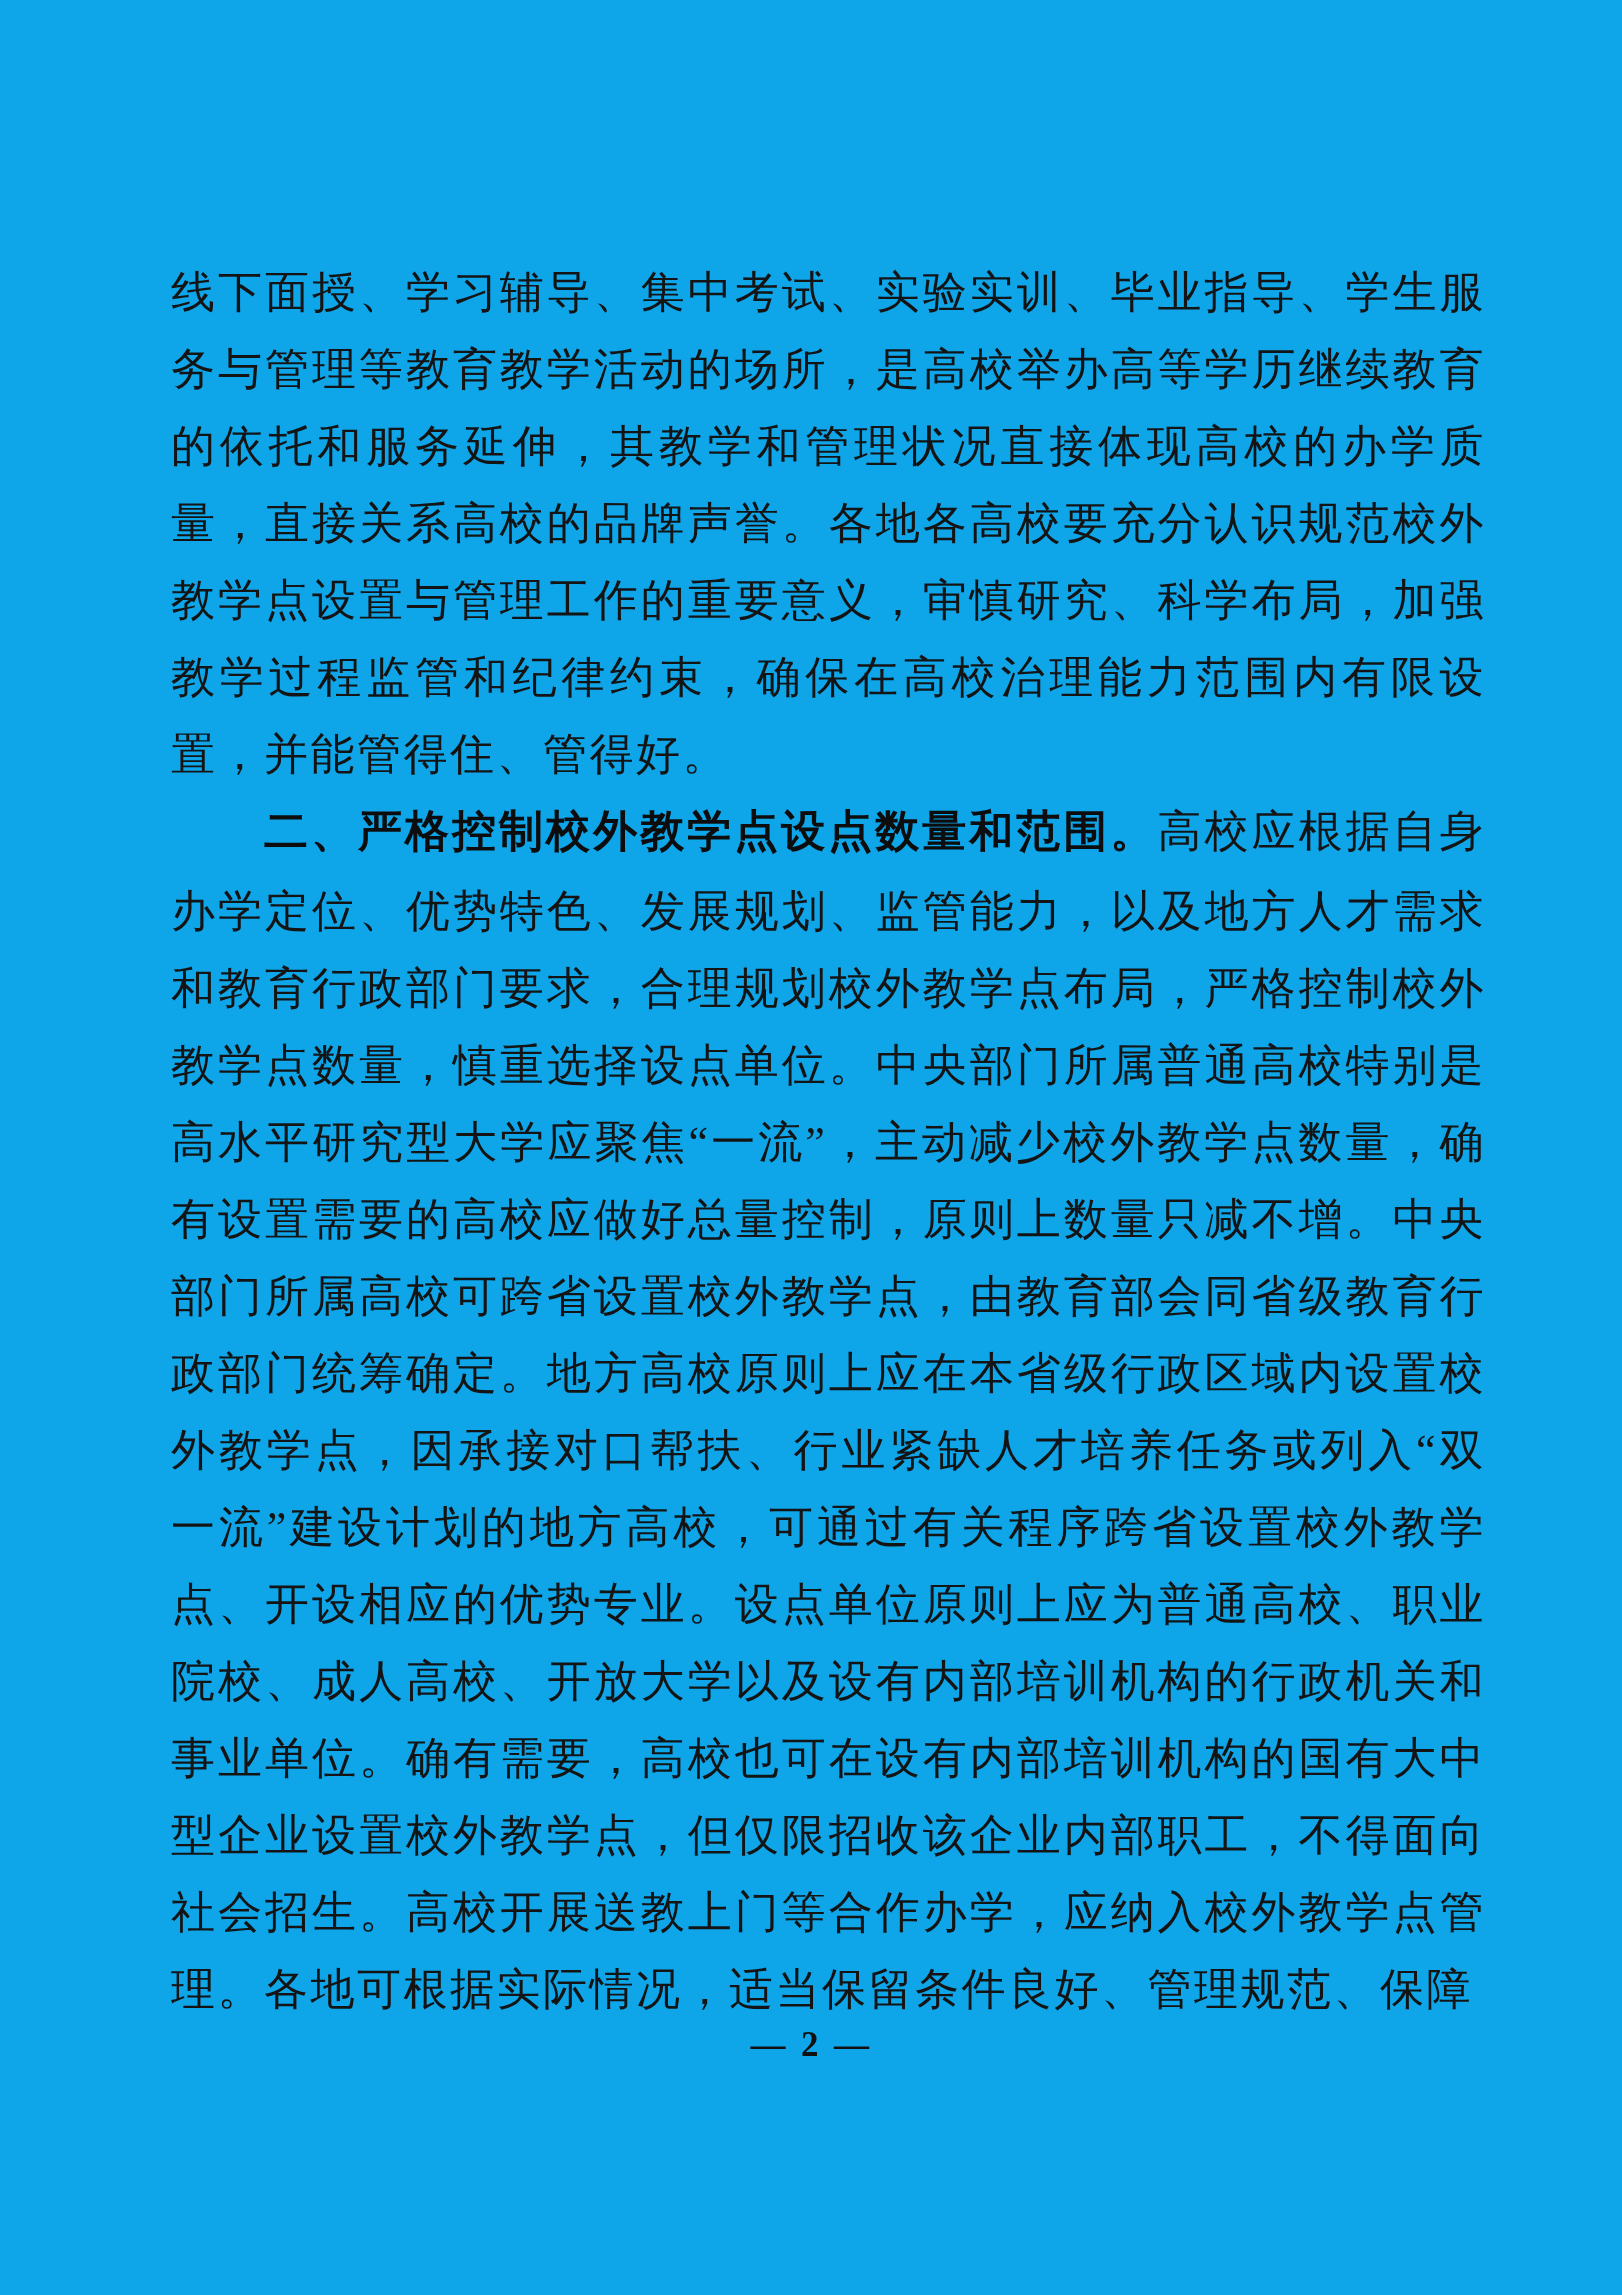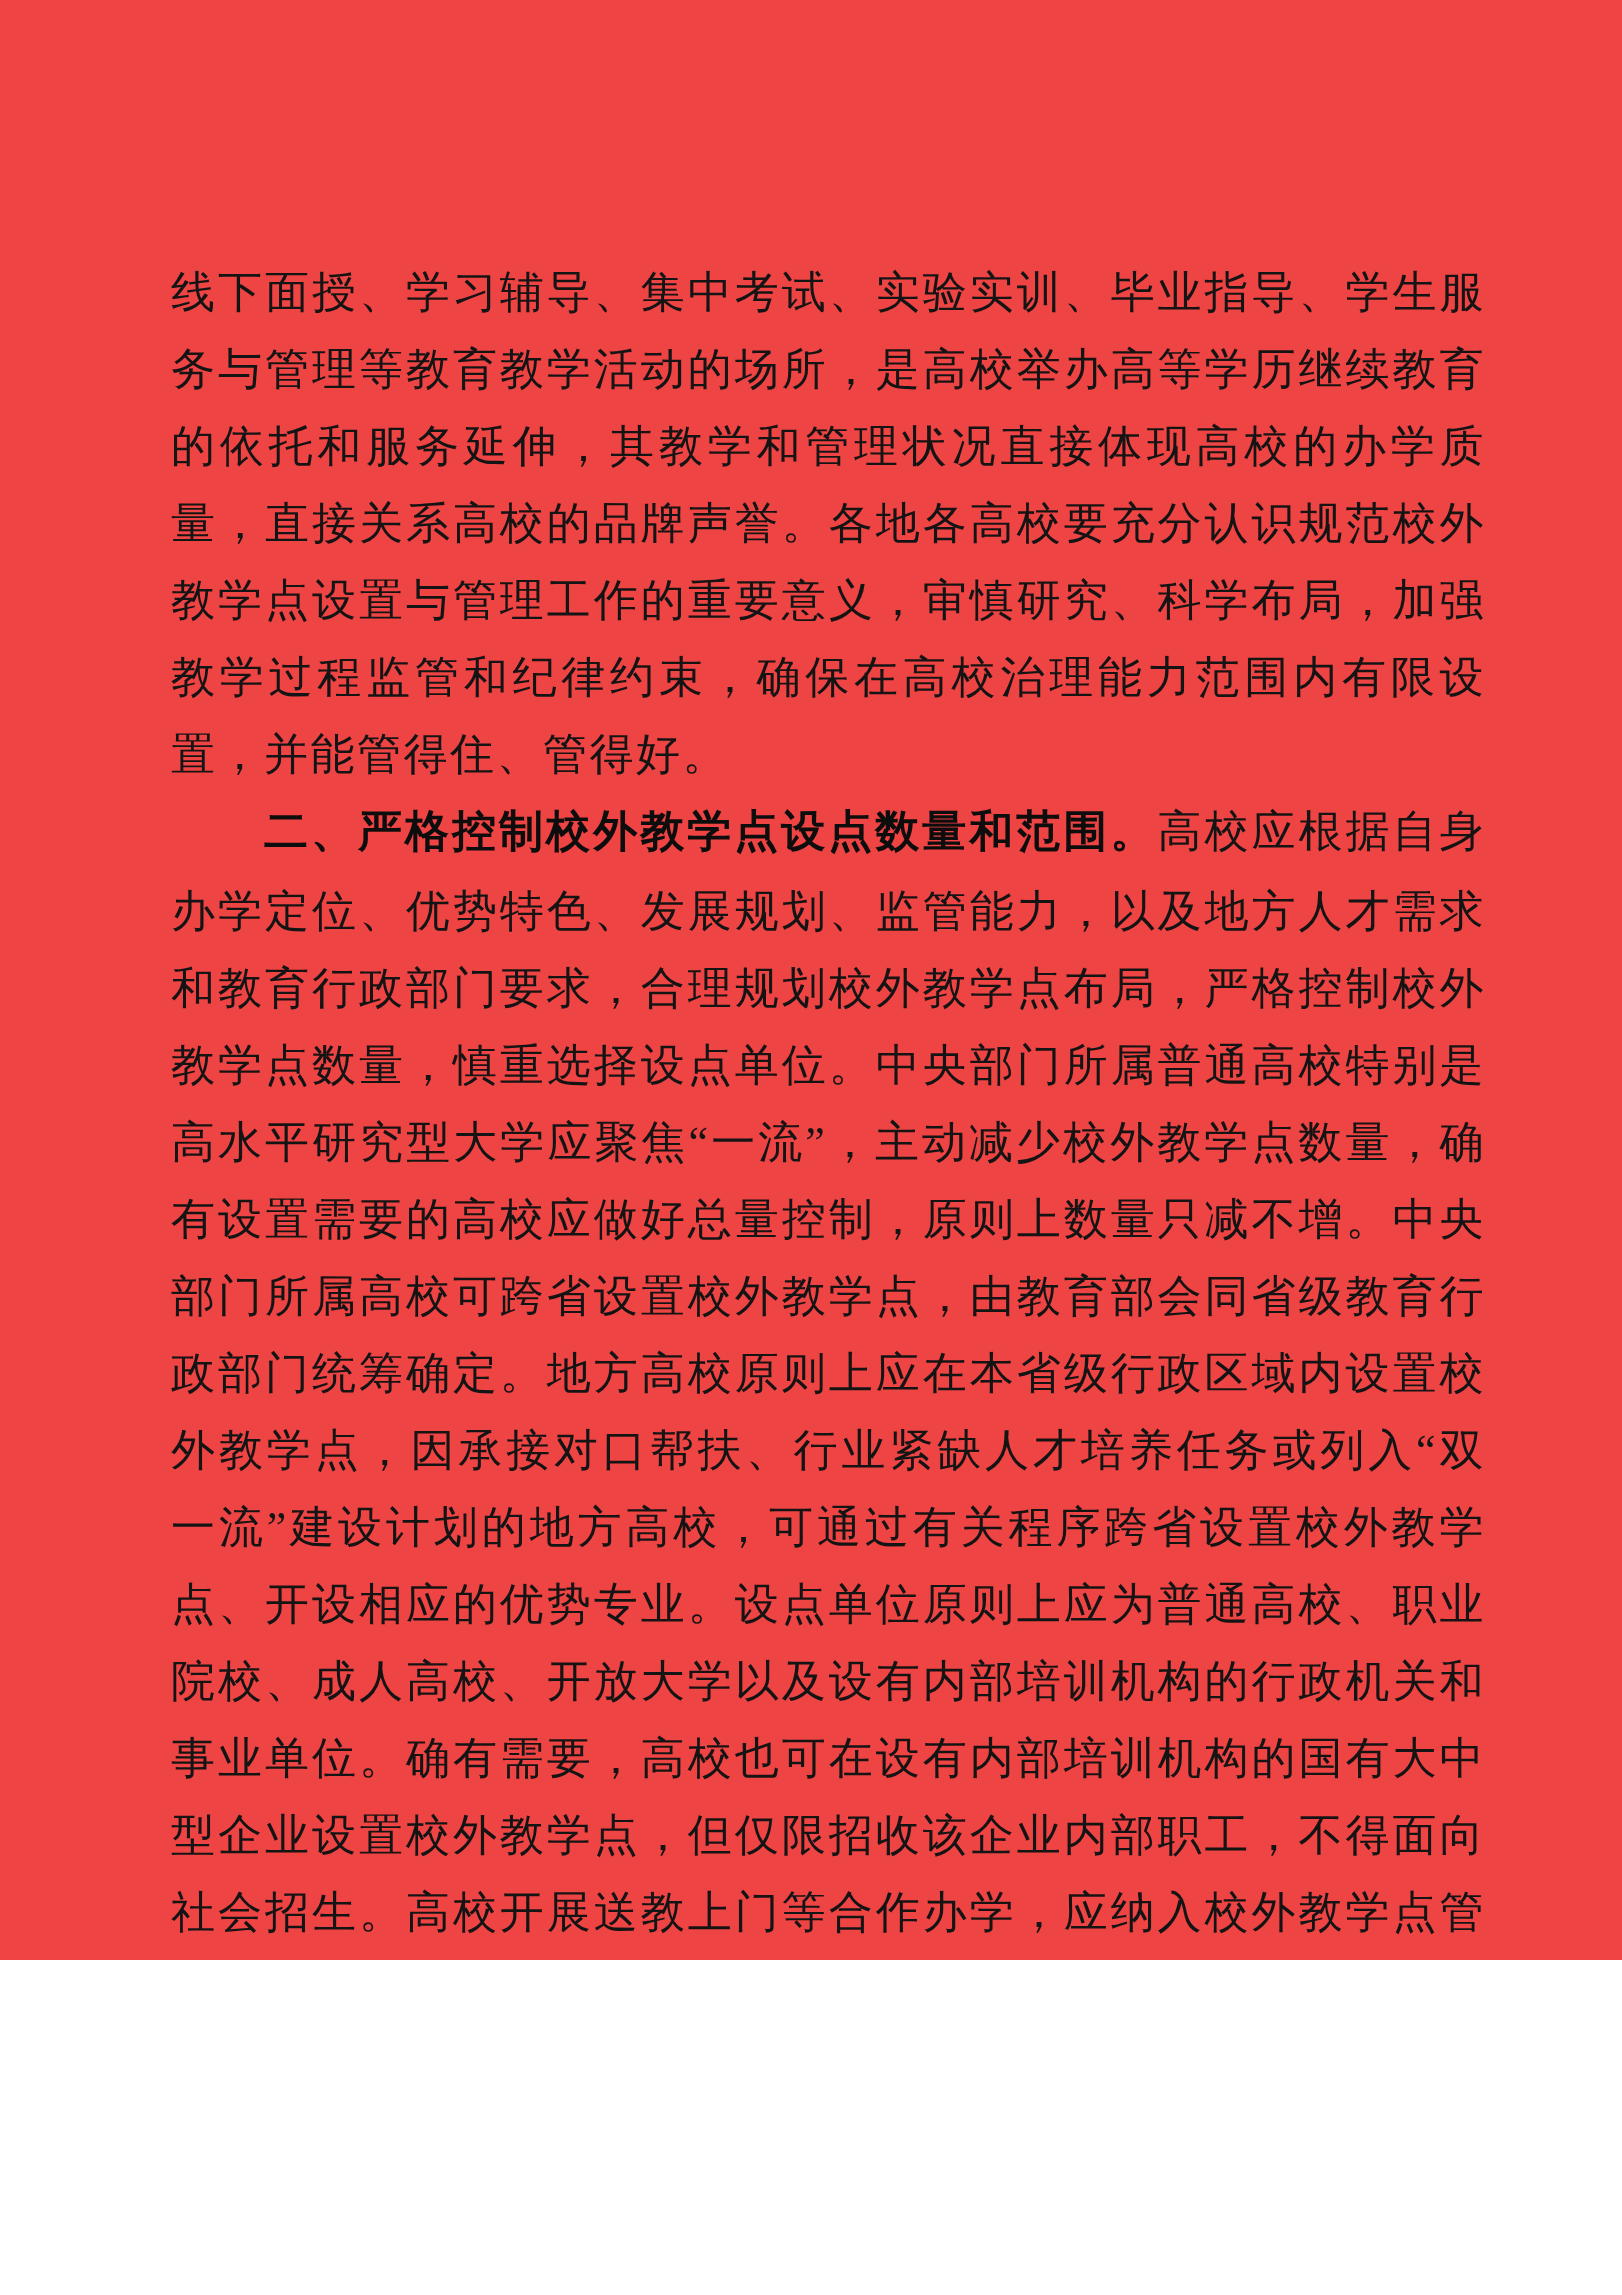--- a/index.html
+++ b/index.html
@@ -3,22 +3,22 @@
 <meta charset="utf-8">
 <style>
   html, body {
     margin: 0;
     padding: 0;
     background: #ffffff;
   }
   .page {
     position: relative;
     width: 1623px;
-    height: 1960px;
-    background: #ef4444;
+    height: 2295px;
+    background: #0ea5e9;
     overflow: hidden;
   }
   .content {
     position: absolute;
     left: 171px;
     top: 254px;
     width: 1315px;
     font-family: "Liberation Serif", "DejaVu Serif", serif;
     font-size: 44px;
     line-height: 77px;

